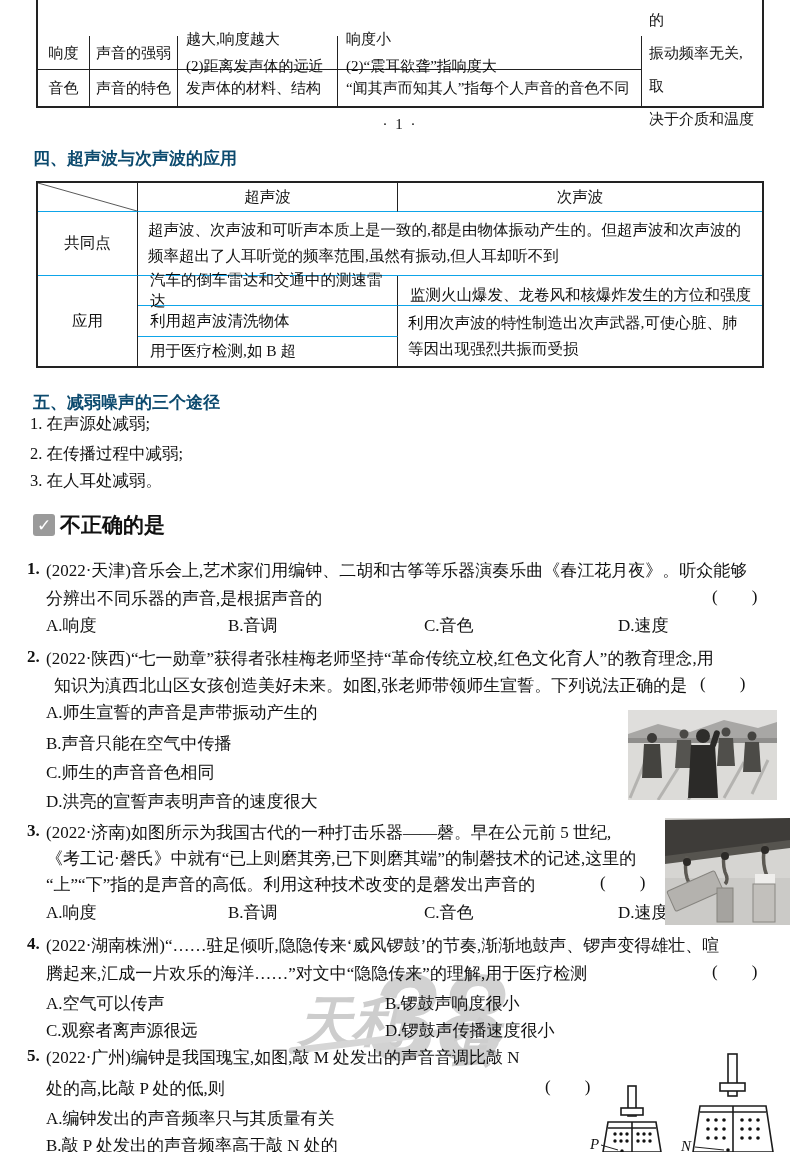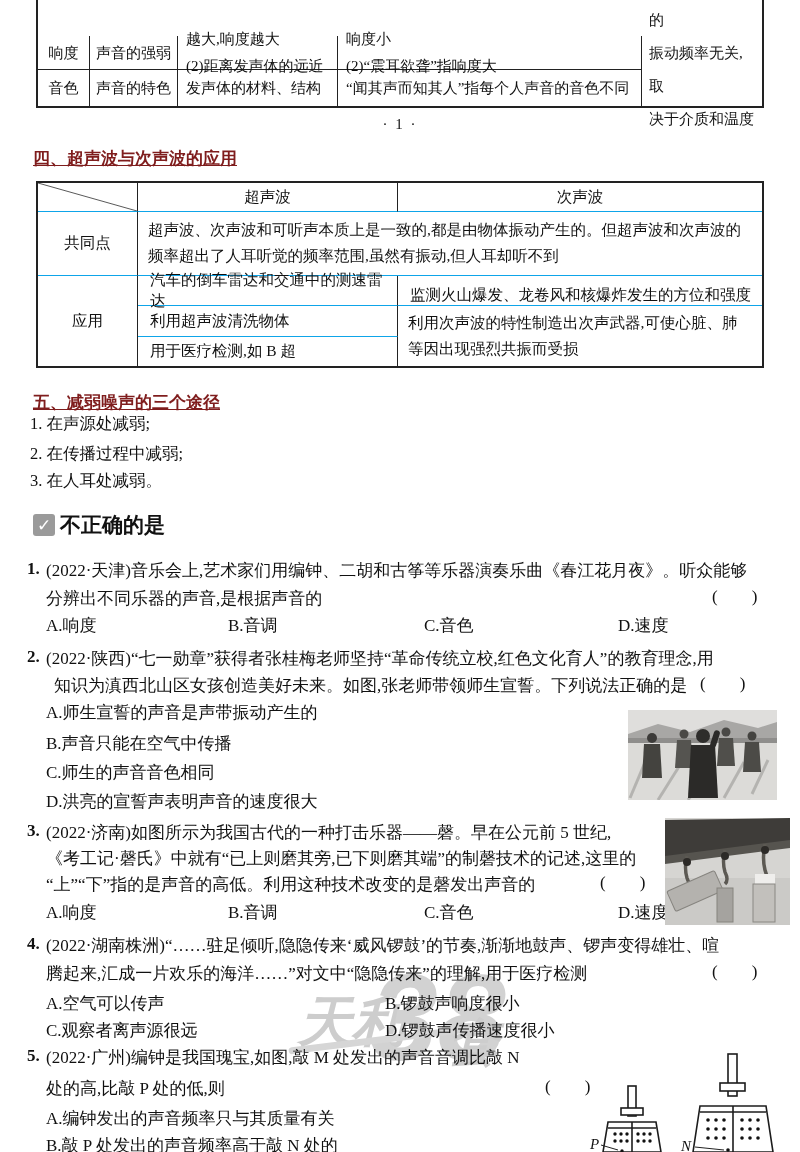--- a/index.html
+++ b/index.html
@@ -33,21 +33,21 @@
   }
   .t2 .br { border-right:1px solid #222; }
   .t2 .bb { border-bottom:1px solid #0ea5e9; }
   .t2 .ctr { display:flex; align-items:center; justify-content:center; }
   .t2 .lft { display:flex; align-items:center; padding-left:12px; padding-right:6px; }
   .t2 .wrap { padding:5px 10px; line-height:26px; }
   .t2 .diag { position:relative; }
   .t2 .diag svg { position:absolute; inset:0; width:100%; height:100%; }
 
   .h-sec { position:absolute; left:33px; font-size:17px; font-weight:bold;
-           font-family:"Liberation Sans","DejaVu Sans",sans-serif; color:#7f1d1d;text-decoration:underline; }
+           font-family:"Liberation Sans","DejaVu Sans",sans-serif; color:#0c4a6e; }
 
   .pgnum { position:absolute; left:0; top:116px; width:100%; text-align:center;
            font-size:15px; letter-spacing:2px; }
 
   .listitem { position:absolute; left:30px; font-size:16.5px; }
 
   .train-icon {
     position:absolute; left:33px; top:514px; width:22px; height:22px;
     background:#9a9a9a; border-radius:3px; color:#fff; font-size:17px;
     display:flex; align-items:center; justify-content:center; font-weight:bold;

